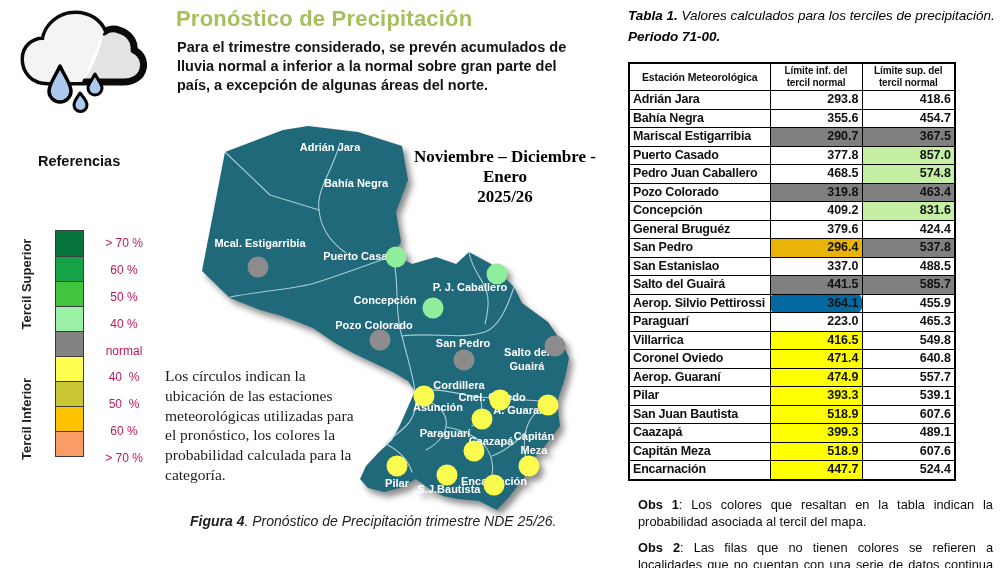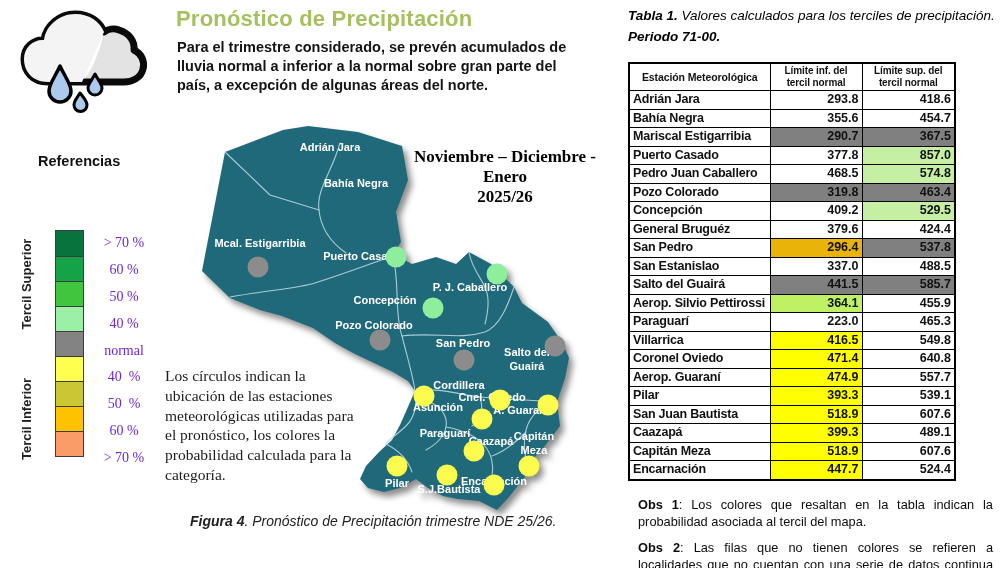--- a/index.html
+++ b/index.html
@@ -12,21 +12,21 @@
               color:#a6c05f;letter-spacing:.2px;}
   #main-subtitle{position:absolute;left:177px;top:38px;width:406px;font-size:14.5px;
                  font-weight:bold;color:#141414;line-height:1.32;}
 
   
   #legend-title{position:absolute;left:38px;top:153px;font-size:14.5px;font-weight:bold;}
   #legend-swatches{position:absolute;left:55px;top:230px;width:29px;}
   .swatch{width:29px;height:26px;border:1px solid #3c3c3c;margin-top:-1px;box-sizing:border-box;}
   .swatch:first-child{margin-top:0;height:27px;}
   #legend-labels{position:absolute;left:88px;top:230px;width:72px;}
-  .legend-label{height:26.9px;line-height:26.9px;font-size:14px;color:#6d28d9;text-align:center;white-space:pre;font-family:Liberation Serif, serif;}
+  .legend-label{height:26.9px;line-height:26.9px;font-size:12px;color:#be185d;text-align:center;white-space:pre;}
   .tercil-rot{position:absolute;width:110px;height:16px;font-size:13px;font-weight:bold;color:#222;
               text-align:center;transform:rotate(-90deg);}
   #tercil-superior{left:-28px;top:276px;}
   #tercil-inferior{left:-28px;top:411px;}
 
   
   #map-svg{position:absolute;left:150px;top:100px;}
   #country{filter:drop-shadow(4px 5px 3px rgba(45,45,45,0.55));}
   .dept{fill:none;stroke:#b8d8de;stroke-width:1.1;opacity:.9;stroke-linejoin:round;stroke-linecap:round;}
   .map-label{font-family:"Liberation Sans",sans-serif;font-size:11px;font-weight:bold;fill:#ffffff;text-anchor:middle;}
@@ -225,21 +225,21 @@
           <td class="val" style="background: rgb(197, 240, 163);">574.8</td>
         </tr>
         <tr>
           <td class="name">Pozo Colorado</td>
           <td class="val" style="background: rgb(128, 128, 128); margin-top: 12px;">319.8</td>
           <td class="val" style="background: rgb(128, 128, 128);">463.4</td>
         </tr>
         <tr>
           <td class="name">Concepción</td>
           <td class="val">409.2</td>
-          <td class="val" style="background: rgb(197, 240, 163);">529.5</td>
+          <td class="val" style="background: rgb(197, 240, 163);">831.6</td>
         </tr>
         <tr>
           <td class="name">General Bruguéz</td>
           <td class="val">379.6</td>
           <td class="val">424.4</td>
         </tr>
         <tr>
           <td class="name">San Pedro</td>
           <td class="val" style="background: #eab308;">296.4</td>
           <td class="val" style="background: rgb(128, 128, 128); padding-left: 36px;">537.8</td>
@@ -249,21 +249,21 @@
           <td class="val">337.0</td>
           <td class="val">488.5</td>
         </tr>
         <tr>
           <td class="name">Salto del Guairá</td>
           <td class="val" style="background: rgb(128, 128, 128);">441.5</td>
           <td class="val" style="background: rgb(128, 128, 128);">585.7</td>
         </tr>
         <tr>
           <td class="name">Aerop. Silvio Pettirossi</td>
-          <td class="val" style="background: #bef264;">364.1</td>
+          <td class="val" style="background: #0369a1; border-radius: 6px;">364.1</td>
           <td class="val">455.9</td>
         </tr>
         <tr>
           <td class="name">Paraguarí</td>
           <td class="val">223.0</td>
           <td class="val">465.3</td>
         </tr>
         <tr>
           <td class="name">Villarrica</td>
           <td class="val" style="background: rgb(255, 255, 0);">416.5</td>

